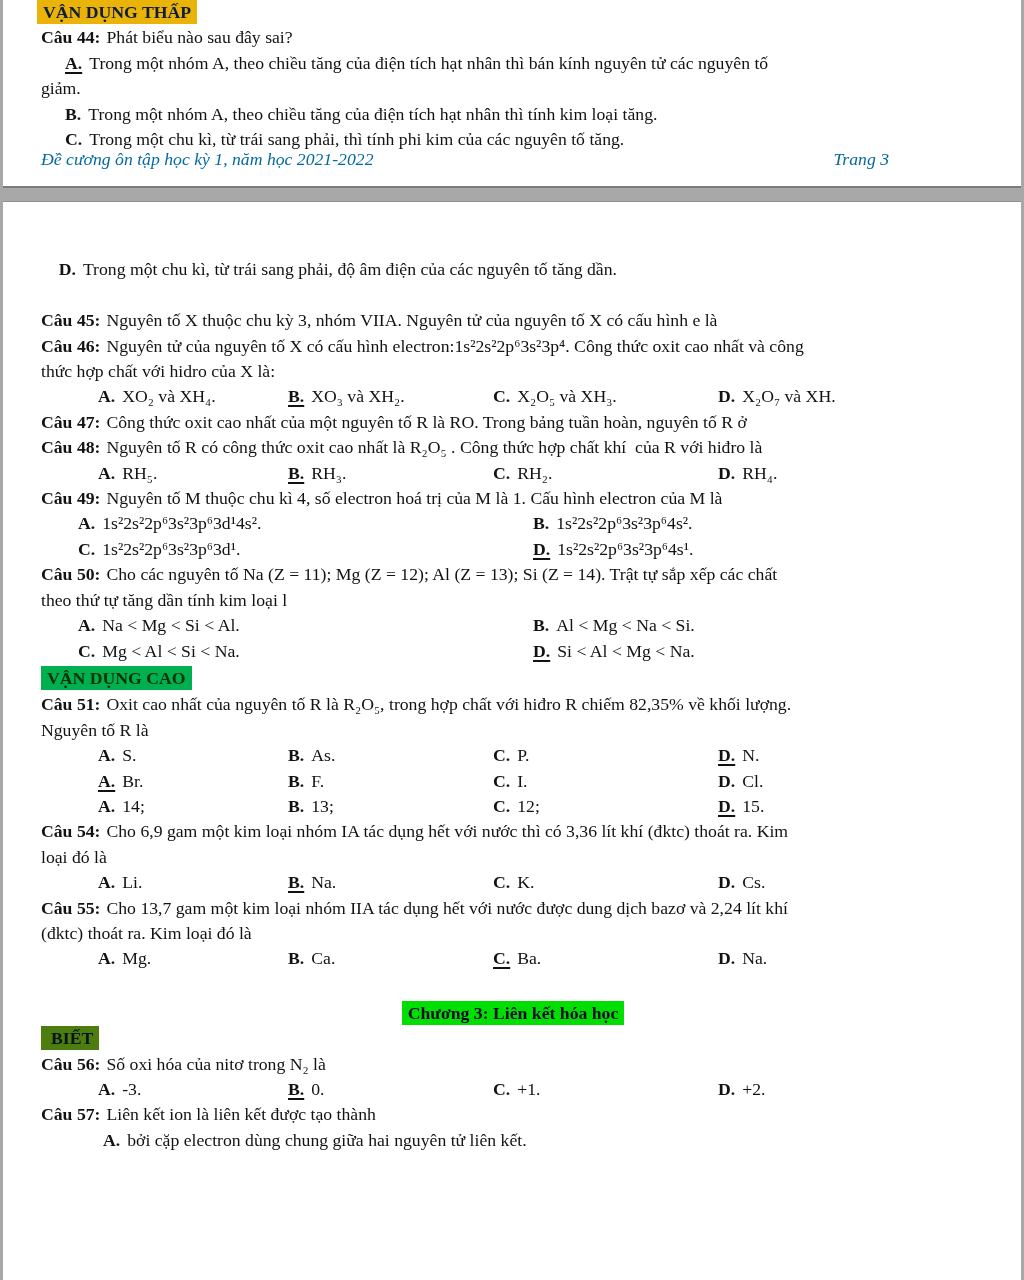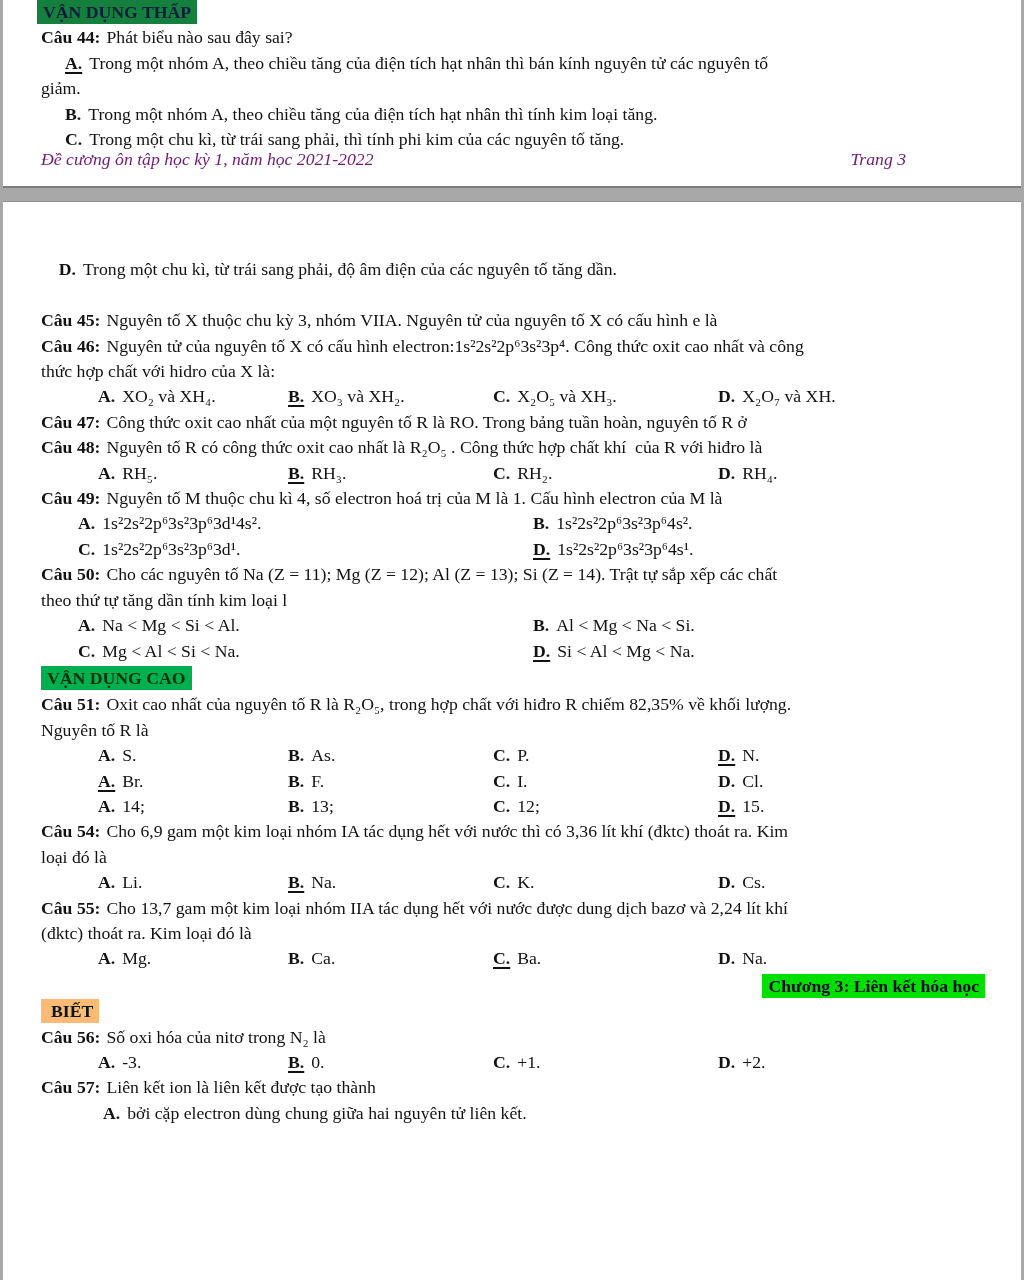--- a/index.html
+++ b/index.html
@@ -17,35 +17,35 @@
   .q-intro,.opt{white-space:pre-wrap}
   .q-num{font-weight:700;margin-right:6px}
   .key{font-weight:700;margin-right:7px}
   .key.u{text-decoration:underline;text-underline-offset:3px;text-decoration-thickness:1.5px}
   .opts.grid4{display:grid;grid-template-columns:190px 205px 225px 1fr;padding-left:57px}
   .opts.grid2{display:grid;grid-template-columns:455px 1fr;padding-left:37px}
   .opts.lines .opt{text-indent:24px}
   .opts.lines2 .opt{padding-left:62px}
   .carry{text-indent:24px}
   .banner{margin-top:2px;margin-bottom:1px}
-  .banner-chapter{margin-top:2px;text-align:right}
+  .banner-chapter{margin-top:29px;text-align:center}
   .hl{display:inline-block;font-weight:700;padding:0 6px;line-height:24px}
   .hl-navy{color:#0e1c3e;margin-top:-13px;margin-left:-4px}
   .hl-green{color:#06320a}
   .hl-bright{color:#0a0a2a}
   .hl-cyan{color:#051515}
-  .footer{position:absolute;left:38px;right:115px;bottom:14px;display:flex;
-          justify-content:space-between;font-style:italic;color:#701a75}
+  .footer{position:absolute;left:38px;right:132px;bottom:14px;display:flex;
+          justify-content:space-between;font-style:italic;color:#0369a1}
 </style>
 </head>
 <body>
 
 <div class="page page1">
   <div>
-    <span class="hl hl-navy" style="background-color: #15803d;">VẬN DỤNG THẤP</span>
+    <span class="hl hl-navy" style="background-color: #eab308;">VẬN DỤNG THẤP</span>
   </div>
   <div id="q-p1">
       <div>
         <p class="q-intro"><b class="q-num">Câu 44:</b>Phát biểu nào sau đây sai?</p>
         <div class="opts lines">
           <p class="opt"><b class="key u">A.</b>Trong một nhóm A, theo chiều tăng của điện tích hạt nhân thì bán kính nguyên tử các nguyên tố
 giảm.</p>
           <p class="opt"><b class="key">B.</b>Trong một nhóm A, theo chiều tăng của điện tích hạt nhân thì tính kim loại tăng.</p>
           <p class="opt"><b class="key">C.</b>Trong một chu kì, từ trái sang phải, thì tính phi kim của các nguyên tố tăng.</p>
         </div>
@@ -162,21 +162,21 @@
           <p class="opt"><b class="key">D.</b>Na.</p>
         </div>
       </div>
     </div>
 
   <div class="banner-chapter">
     <span class="hl hl-bright" style="background-color: rgb(0, 223, 0);">Chương 3: Liên kết hóa học</span>
   </div>
 
   <div>
-    <span class="hl hl-cyan" style="background-color: #fdba74; padding-left: 10px;">BIẾT</span>
+    <span class="hl hl-cyan" style="background-color: #4d7c0f; padding-left: 10px;">BIẾT</span>
   </div>
 
   <div id="q-b3">
       <div>
         <p class="q-intro"><b class="q-num">Câu 56:</b>Số oxi hóa của nitơ trong N₂ là</p>
         <div class="opts grid4">
           <p class="opt"><b class="key">A.</b>-3.</p>
           <p class="opt"><b class="key u">B.</b>0.</p>
           <p class="opt"><b class="key">C.</b>+1.</p>
           <p class="opt"><b class="key">D.</b>+2.</p>

